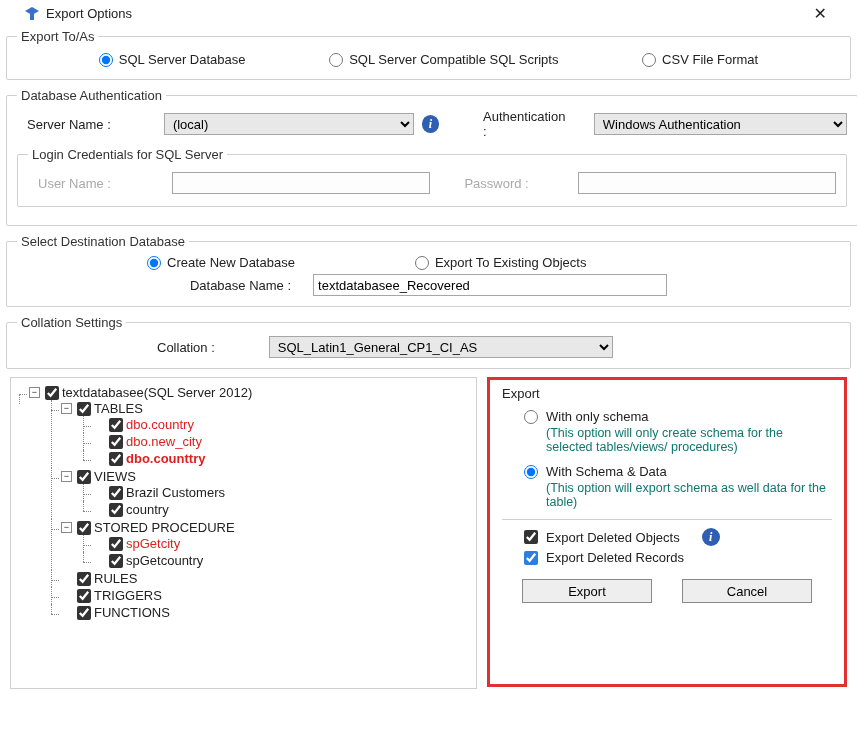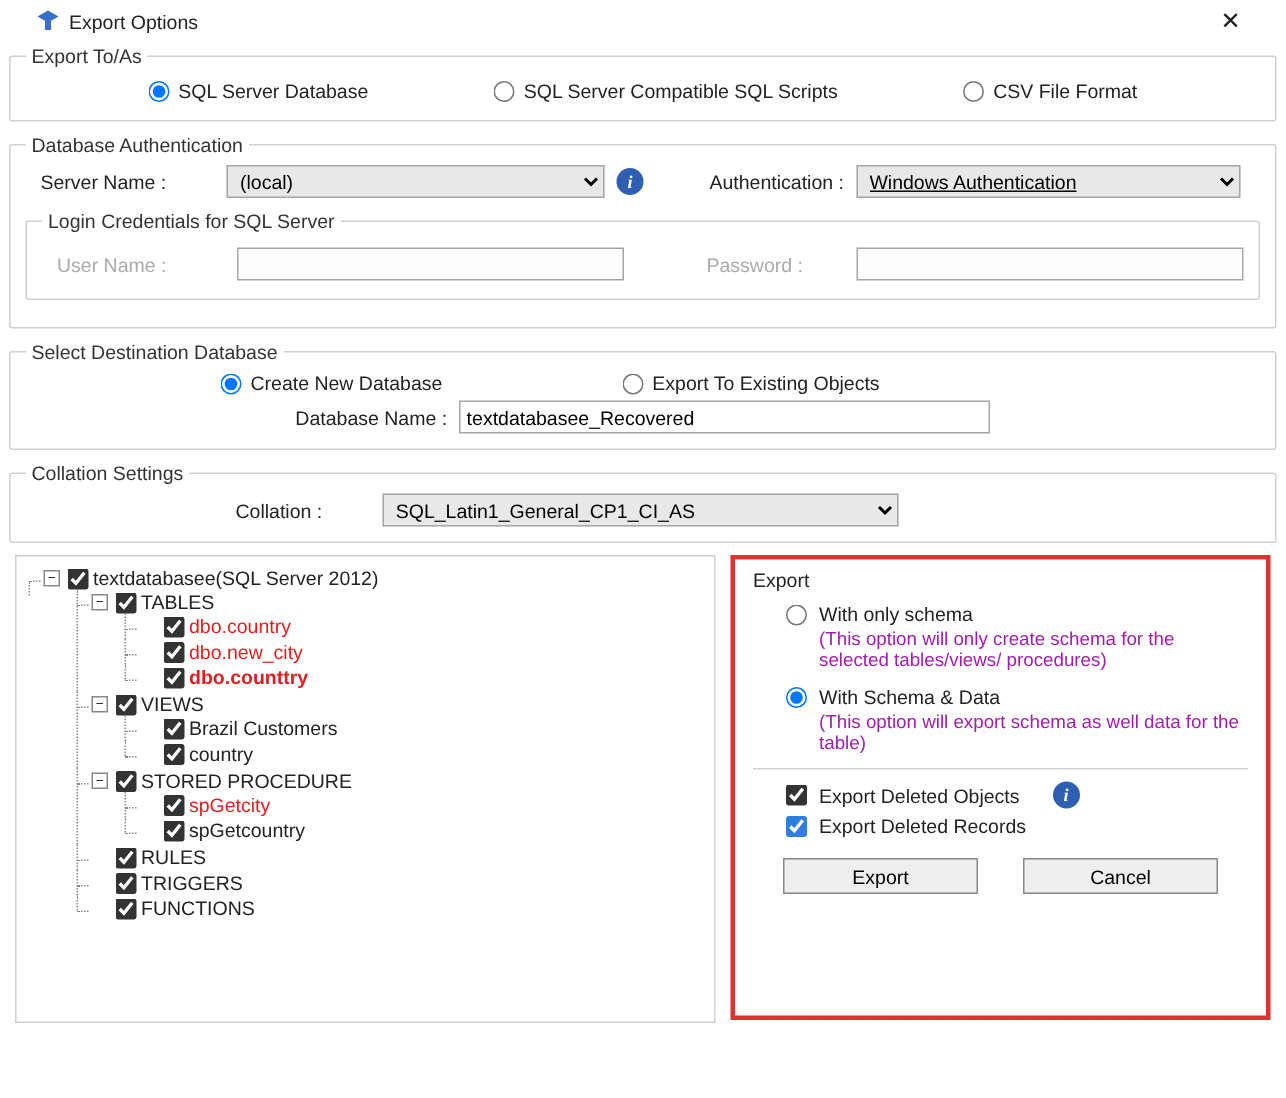--- a/index.html
+++ b/index.html
@@ -12,21 +12,21 @@
 
 .content { padding: 0 6px 6px 6px; }
 
 fieldset { border: 1px solid #d0d0d0; border-radius: 2px; margin: 2px 0 8px 0; padding: 6px 10px 10px 10px; }
 legend { padding: 0 4px; font-size: 13px; color: #333; }
 
 .row { display: flex; align-items: center; gap: 8px; }
 .radio-row { display: flex; align-items: center; justify-content: space-around; padding: 2px 40px; }
 .radio-row label, .radio-inline label { display: flex; align-items: center; gap: 6px; cursor: default; }
 input[type=radio], input[type=checkbox] { margin: 0; width: 14px; height: 14px; }
-select, input[type=text] { border: 1px solid #a6a6a6; background: #fff; padding: 2px 4px; height: 22px; font-size: 13px; }
+select, input[type=text] { border: 1px solid #a6a6a6; background: #fff; padding: 2px 4px; height: 22px; font-size: 13px; margin-left: 14px; }
 select { background: #e8e8e8; }
 .server-select { width: 252px; }
 .info-icon { width: 18px; height: 18px; border-radius: 50%; background: #2e5fb2; color: #fff; display: inline-flex; align-items: center; justify-content: center; font-style: italic; font-weight: bold; font-family: Georgia, serif; font-size: 12px; }
 
 .nested-fieldset { margin-top: 8px; }
 
 .cred-row { display: flex; align-items: center; gap: 10px; padding: 4px 0 2px 10px; }
 .cred-label { color: #aaa; }
 .cred-input { width: 258px; background: #fff; border: 1px solid #ccc; }
 .cred-input[disabled] { background: #fdfdfd; }
@@ -52,28 +52,28 @@
 .node { display: flex; align-items: center; gap: 3px; }
 .expander { width: 11px; height: 11px; border: 1px solid #888; display: inline-flex; align-items: center; justify-content: center; font-size: 9px; line-height: 1; background: #fff; margin-right: 2px; cursor: default; }
 .expander.empty { visibility: hidden; }
 .chk { width: 13px; height: 13px; }
 .node-label { white-space: nowrap; }
 .red { color: #e02020; }
 .bold { font-weight: bold; }
 
 .export-title { margin-bottom: 8px; }
 .export-opt { margin: 6px 0 2px 22px; display: flex; align-items: center; gap: 8px; }
-.export-desc { margin: 2px 0 10px 44px; color: #a21caf; font-size: 12.5px; }
+.export-desc { margin: 2px 0 10px 44px; color: #0f766e; font-size: 12.5px; }
 .divider { border-top: 1px solid #d0d0d0; margin: 8px 0; }
 .chk-row { margin: 4px 0 4px 22px; display: flex; align-items: center; gap: 8px; }
 .btn-row { display: flex; gap: 30px; justify-content: center; margin-top: 14px; }
 button.action { width: 130px; height: 24px; border: 1px solid #888; background: #eee; cursor: default; }
 .blue-check { accent-color: #2e7de0; }
 .black-check { accent-color: #333; }
-.auth-select { width:256px;text-decoration:underline; }
+.auth-select { width:256px; }
 </style>
 </head>
 <body>
 
 <div class="titlebar">
   <svg class="titlebar-icon" viewBox="0 0 16 16">
       <polygon points="8,1 15,5 8,9 1,5" fill="#3a6fc9"></polygon>
       <rect x="6" y="8" width="4" height="6" fill="#3a6fc9"></rect>
     </svg>
   <span class="titlebar-text">Export Options</span>

